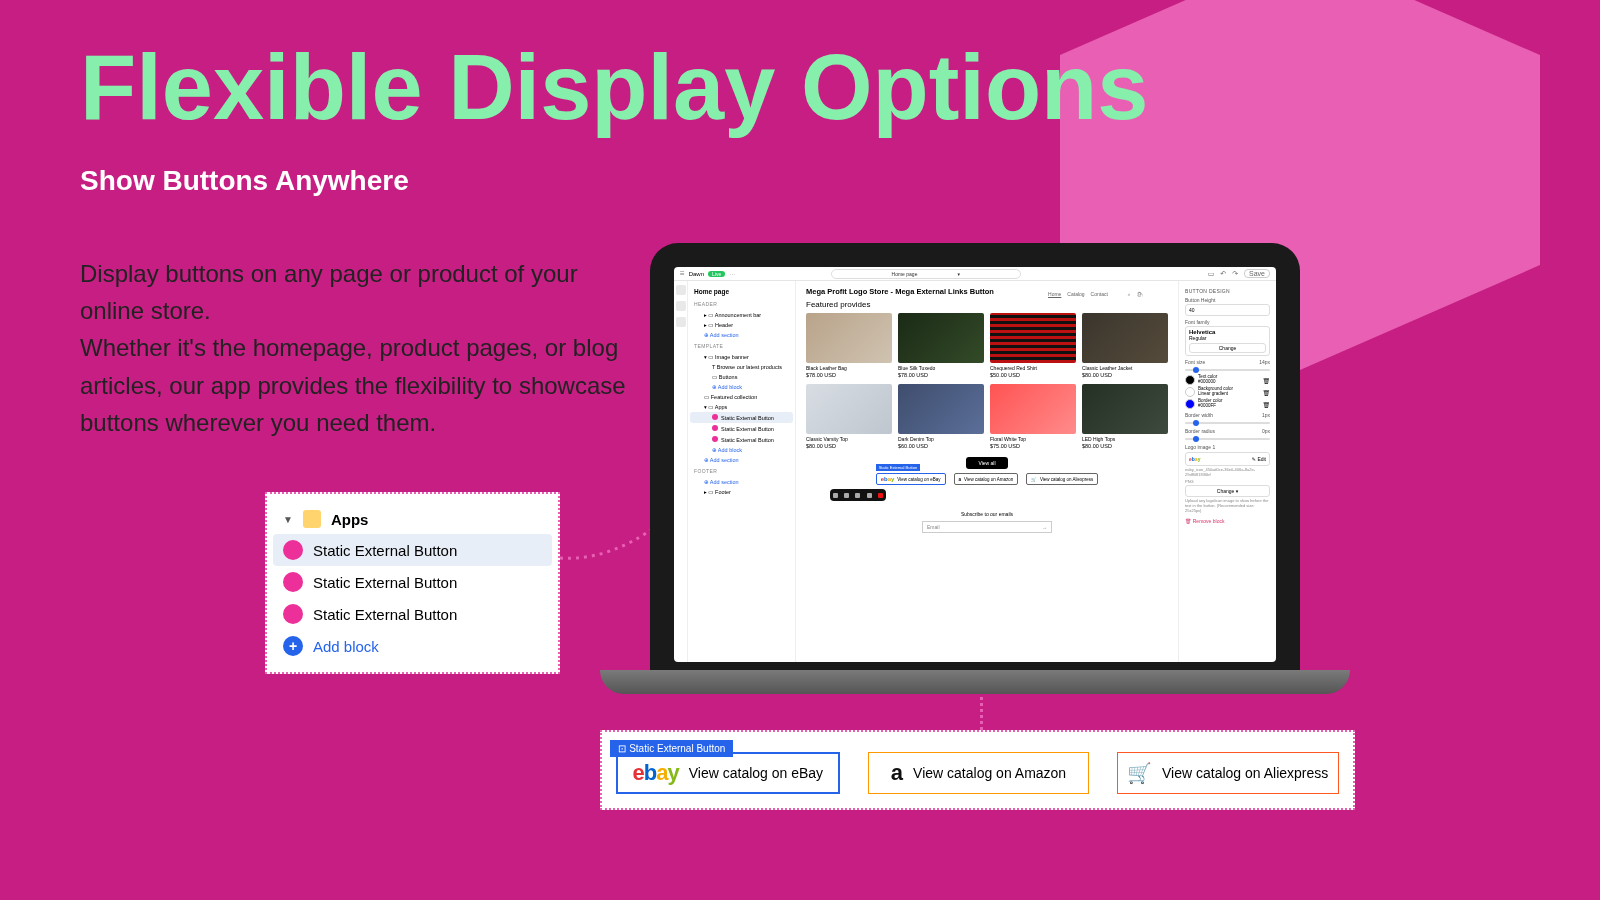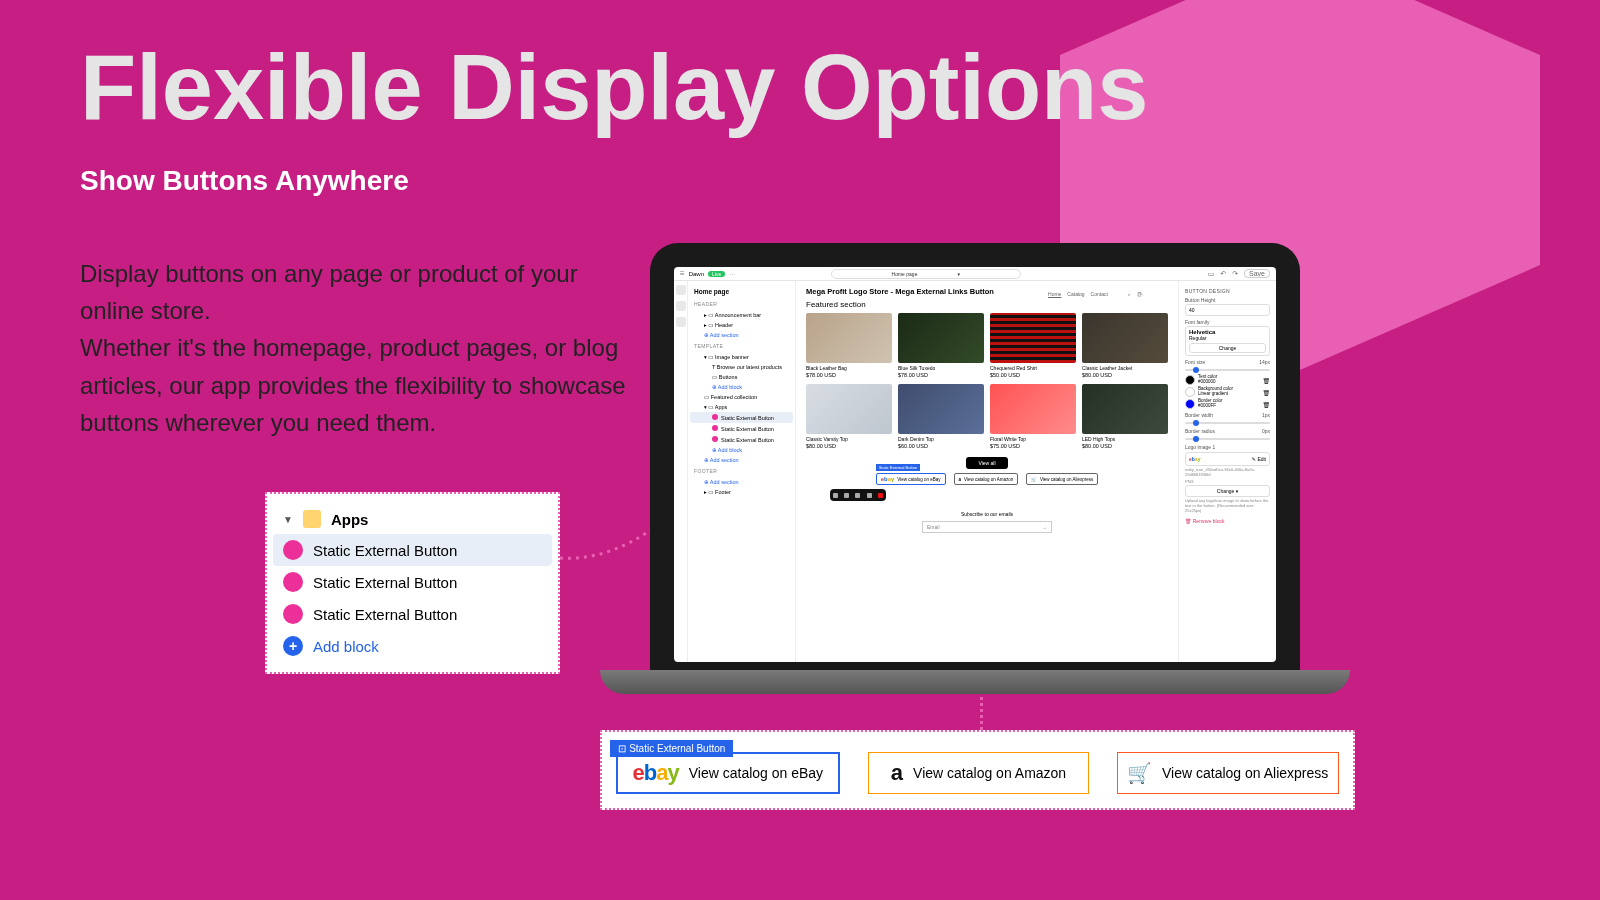--- a/index.html
+++ b/index.html
@@ -1,18 +1,18 @@
 <!DOCTYPE html>
 <html><head>
 <meta charset="utf-8">
 <style>
 *{margin:0;padding:0;box-sizing:border-box;font-family:Arial,Helvetica,sans-serif}
 body{width:1600px;height:900px;background:#c61e83;position:relative;overflow:hidden}
 .hex{position:absolute;top:-50px;right:60px;width:480px;height:420px;background:#e85fb3;clip-path:polygon(50% 0,100% 25%,100% 75%,50% 100%,0 75%,0 25%)}
-.title{position:absolute;top:35px;left:80px;font-size:92px;font-weight:700;color:#e5e5e5}
+.title{position:absolute;top:35px;left:80px;font-size:92px;font-weight:700;color:#86efac}
 .subtitle{position:absolute;top:165px;left:80px;font-size:28px;font-weight:700;color:#fff}
 .body-text{position:absolute;top:255px;left:80px;width:560px;font-size:24px;line-height:1.55;color:#222}
 
 
 .apps-callout{position:absolute;top:492px;left:265px;width:295px;background:#fff;border:2px dotted #e85fb3;padding:10px 6px}
 .apps-callout .row{display:flex;align-items:center;gap:10px;padding:6px 10px;font-size:15px}
 .apps-callout .chev{font-size:10px;color:#555}
 .apps-callout .apps-icon{width:18px;height:18px;background:#ffd36e;border-radius:3px;display:inline-block}
 .apps-callout .pink-icon{width:20px;height:20px;background:#ec2f99;border-radius:50%;display:inline-block}
 .apps-callout .plus{width:20px;height:20px;background:#2563eb;border-radius:50%;color:#fff;font-weight:700;display:flex;align-items:center;justify-content:center;font-size:14px}
@@ -188,21 +188,21 @@
 
       <div class="scr-main">
         <div class="nav">
           <span style="text-decoration:underline">Home</span>
           <span>Catalog</span>
           <span>Contact</span>
           <span style="margin-left:14px">⌕</span>
           <span>🛍</span>
         </div>
         <div class="store">Mega Profit Logo Store - Mega External Links Button</div>
-        <div class="ftitle">Featured section</div>
+        <div class="ftitle">Featured provides</div>
         <div class="grid">
           <div class="card">
               <div class="img"></div>
               <div class="n">Black Leather Bag</div>
               <div class="p">$78.00 USD</div>
             </div>
           <div class="card">
               <div class="img"></div>
               <div class="n">Blue Silk Tuxedo</div>
               <div class="p">$78.00 USD</div>

